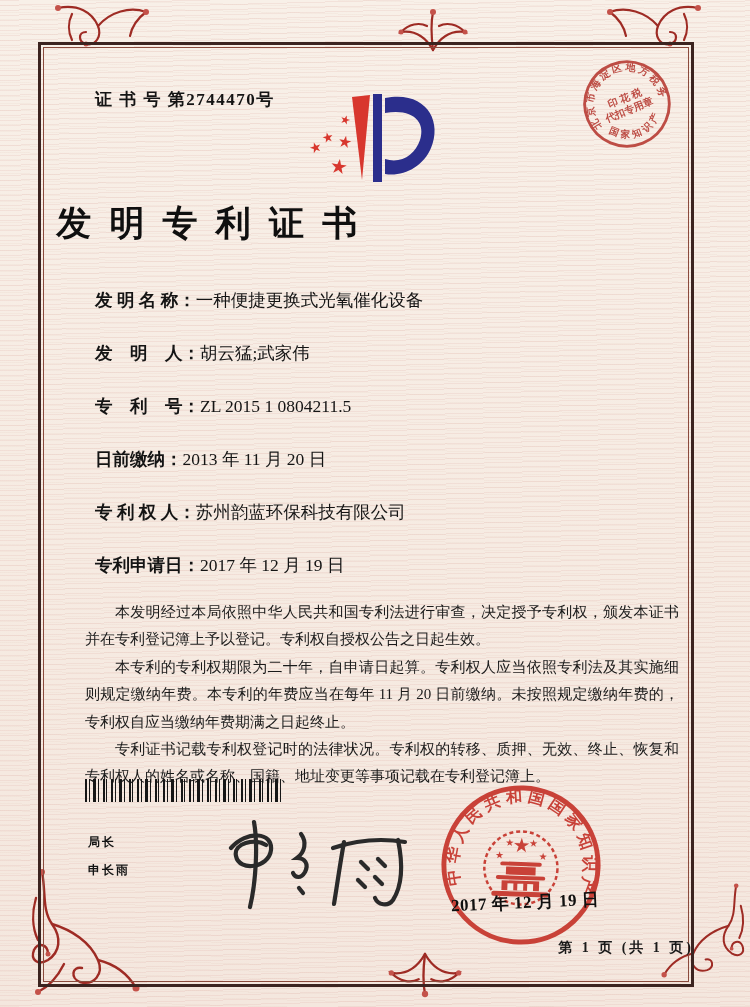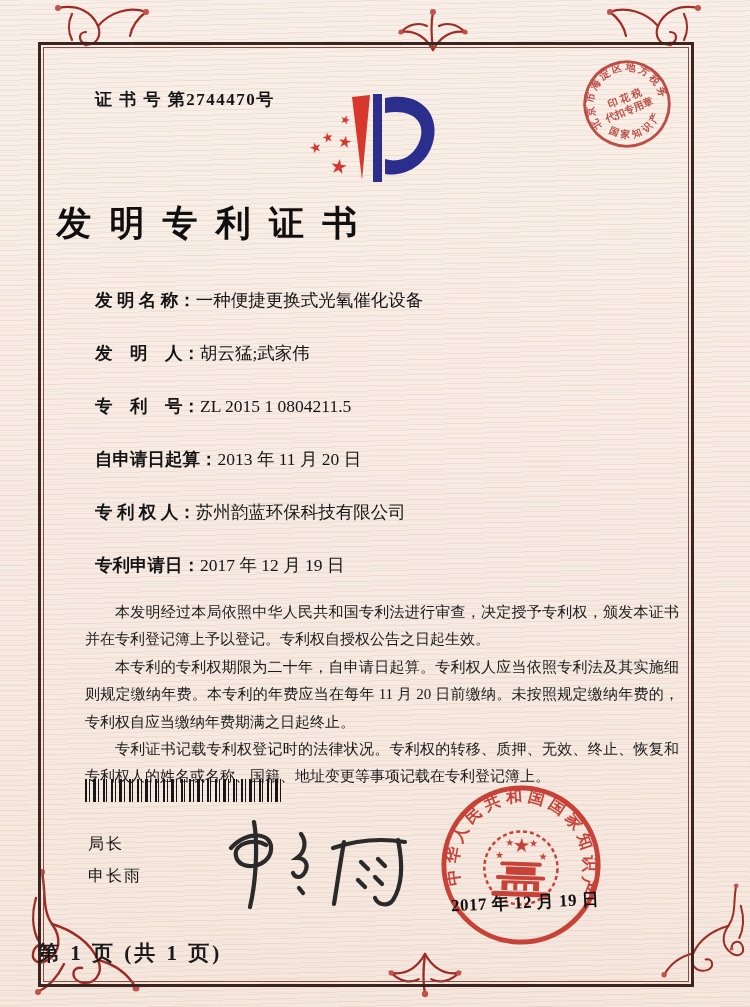--- a/index.html
+++ b/index.html
@@ -46,33 +46,33 @@
   .barcode{
     position:absolute;left:85px;top:779px;width:196px;height:23px;
     background:repeating-linear-gradient(90deg,
       #161616 0 2px, transparent 2px 4px,
       #161616 4px 5px, transparent 5px 8px,
       #161616 8px 11px, transparent 11px 13px,
       #161616 13px 14px, transparent 14px 18px,
       #161616 18px 20px, transparent 20px 21px,
       #161616 21px 22px, transparent 22px 26px);
   }
-  .director{position:absolute;left:88px;top:834px;font-size:16px;font-weight:normal;color:#141414;}
+  .director{position:absolute;left:88px;top:834px;font-size:12px;font-weight:bold;color:#141414;}
   .director div{margin-bottom:11px;letter-spacing:2px;}
   .signature{position:absolute;left:205px;top:812px;width:215px;height:105px;}
   .seal{position:absolute;left:437px;top:781px;width:168px;height:168px;transform:rotate(2deg);}
   .issue-date{
     position:absolute;left:451px;top:891px;z-index:6;
     font-size:17px;font-weight:bold;color:#101010;letter-spacing:0.5px;
     transform:rotate(-2.5deg);white-space:pre;
   }
   .tax-stamp{position:absolute;left:579px;top:56px;width:96px;height:96px;transform:rotate(-22deg);}
   .page-footer{
-    position:absolute;left:38px;right:56px;top:939px;text-align:left;
-    font-size:21px;font-weight:bold;letter-spacing:3px;color:#1a1a1a;
+    position:absolute;left:38px;right:56px;top:939px;text-align:right;
+    font-size:14px;font-weight:bold;letter-spacing:3px;color:#1a1a1a;
   }
 </style>
 </head>
 <body>
 
 <div class="paper">
 
   <svg class="ornament" style="left:52px;top:2px;width:100px;height:52px" viewBox="0 0 100 52">
     <g fill="none" stroke="#9e2b24" stroke-width="2.2" stroke-linecap="round">
       <path d="M6 6 C26 2 40 10 46 24 C50 34 44 44 34 42 C26 40 26 30 34 30"></path>
@@ -168,21 +168,21 @@
       <path d="M100 16 C140 8 158 38 146 66 C138 85 118 95 100 92 L100 77 C116 82 130 73 135 58 C141 40 128 26 100 31 Z"></path>
     </g>
   </svg>
 
   <div class="title">发明专利证书</div>
 
   <div class="fields">
     <div class="field-row"><span class="field-label">发 明 名 称：</span><span class="field-value">一种便捷更换式光氧催化设备</span></div>
     <div class="field-row"><span class="field-label">发　明　人：</span><span class="field-value">胡云猛;武家伟</span></div>
     <div class="field-row"><span class="field-label">专　利　号：</span><span class="field-value">ZL 2015 1 0804211.5</span></div>
-    <div class="field-row"><span class="field-label">自申请日起算：</span><span class="field-value">2013 年 11 月 20 日</span></div>
+    <div class="field-row"><span class="field-label">日前缴纳：</span><span class="field-value">2013 年 11 月 20 日</span></div>
     <div class="field-row"><span class="field-label">专 利 权 人：</span><span class="field-value">苏州韵蓝环保科技有限公司</span></div>
     <div class="field-row"><span class="field-label">专利申请日：</span><span class="field-value">2017 年 12 月 19 日</span></div>
   </div>
 
   <div class="body-text">
     <p>本发明经过本局依照中华人民共和国专利法进行审查，决定授予专利权，颁发本证书并在专利登记簿上予以登记。专利权自授权公告之日起生效。</p>
     <p>本专利的专利权期限为二十年，自申请日起算。专利权人应当依照专利法及其实施细则规定缴纳年费。本专利的年费应当在每年 11 月 20 日前缴纳。未按照规定缴纳年费的，专利权自应当缴纳年费期满之日起终止。</p>
     <p>专利证书记载专利权登记时的法律状况。专利权的转移、质押、无效、终止、恢复和专利权人的姓名或名称、国籍、地址变更等事项记载在专利登记簿上。</p>
   </div>
 

